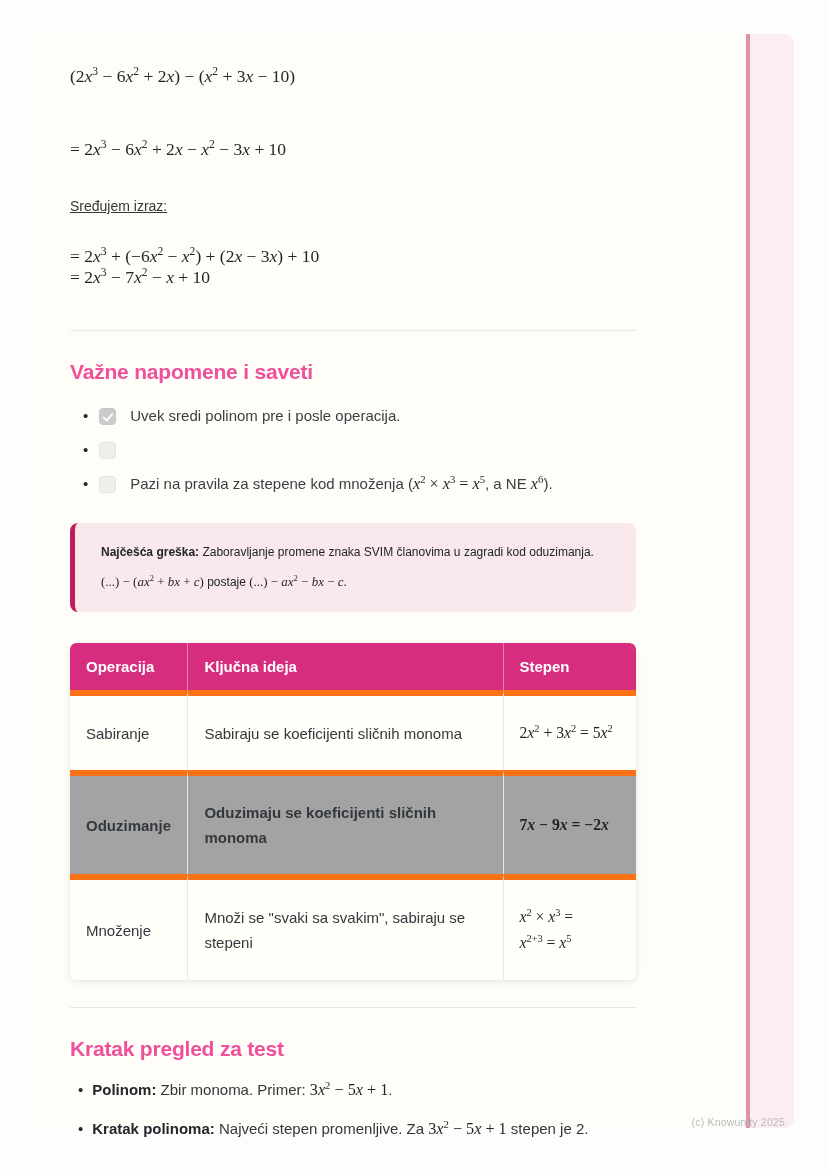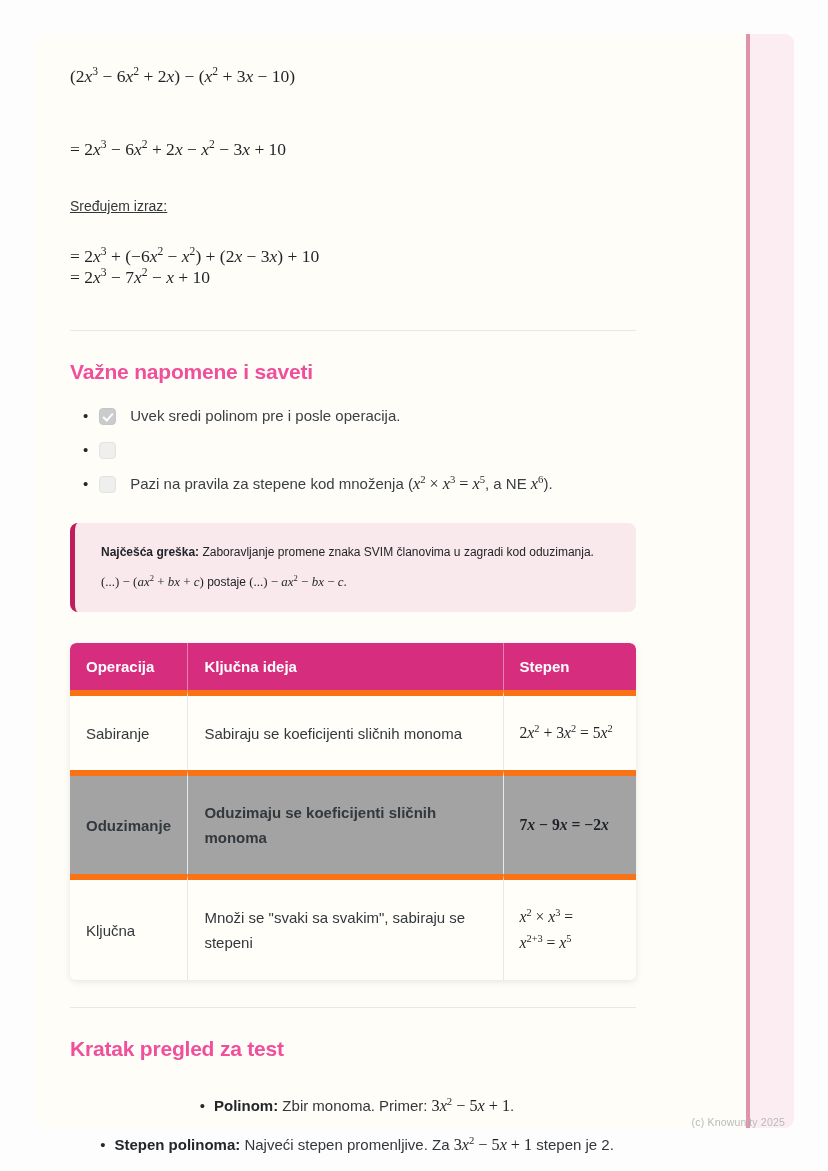--- a/index.html
+++ b/index.html
@@ -120,21 +120,21 @@
     line-height:25px;
   }
   table.ops-table td:last-child { border-right:none; }
   tr.row-odd  td { background:#fffef9; }
   tr.row-even td { background:#a3a3a3;font-weight:bold; }
   .col-op   { width:115px; }
   .col-idea { width:314px; }
   .col-ex   { width:132px; }
   td.example-cell { font-size:14.5px; }
   
-  ul.review-list { list-style:none; margin-top:33px;text-align:center; }
+  ul.review-list { list-style:none; margin-top:17px; }
   ul.review-list li {
     padding-left:8px;
     margin-bottom:15px;
     font-size:15px; line-height:23px; color:#33373c;
   }
   ul.review-list .bullet-dot { margin-right:9px; }
   ul.review-list strong { font-weight:700; color:#23272b; }
   
   .copyright {
     position:absolute; right:9px; bottom:0; z-index:2;
@@ -205,36 +205,36 @@
           <td>Sabiranje</td>
           <td>Sabiraju se koeficijenti sličnih monoma</td>
           <td class="example-cell"><span class="math">2<i>x</i><sup>2</sup> + 3<i>x</i><sup>2</sup> = 5<i>x</i><sup>2</sup></span></td>
         </tr>
         <tr class="row-even">
           <td>Oduzimanje</td>
           <td>Oduzimaju se koeficijenti sličnih monoma</td>
           <td class="example-cell"><span class="math">7<i>x</i> − 9<i>x</i> = −2<i>x</i></span></td>
         </tr>
         <tr class="row-odd">
-          <td>Ključna</td>
+          <td>Množenje</td>
           <td>Množi se "svaki sa svakim", sabiraju se stepeni</td>
           <td class="example-cell"><span class="math"><i>x</i><sup>2</sup> × <i>x</i><sup>3</sup> =</span><br><span class="math"><i>x</i><sup>2+3</sup> = <i>x</i><sup>5</sup></span></td>
         </tr>
       </tbody>
     </table>
 
     <hr class="divider2">
 
     <h2 class="section-title">Kratak pregled za test</h2>
 
     <ul class="review-list">
       <li>
         <span class="bullet-dot">•</span><span><strong>Polinom:</strong> Zbir monoma. Primer: <span class="math">3<i>x</i><sup>2</sup> − 5<i>x</i> + 1</span>.</span>
       </li>
       <li>
-        <span class="bullet-dot">•</span><span><strong>Stepen polinoma:</strong> Najveći stepen promenljive. Za <span class="math">3<i>x</i><sup>2</sup> − 5<i>x</i> + 1</span> stepen je 2.</span>
+        <span class="bullet-dot">•</span><span><strong>Kratak polinoma:</strong> Najveći stepen promenljive. Za <span class="math">3<i>x</i><sup>2</sup> − 5<i>x</i> + 1</span> stepen je 2.</span>
       </li>
     </ul>
 
   </div>
 
   <div class="copyright">(c) Knowunity 2025</div>
 </div>
 
 </body></html>

